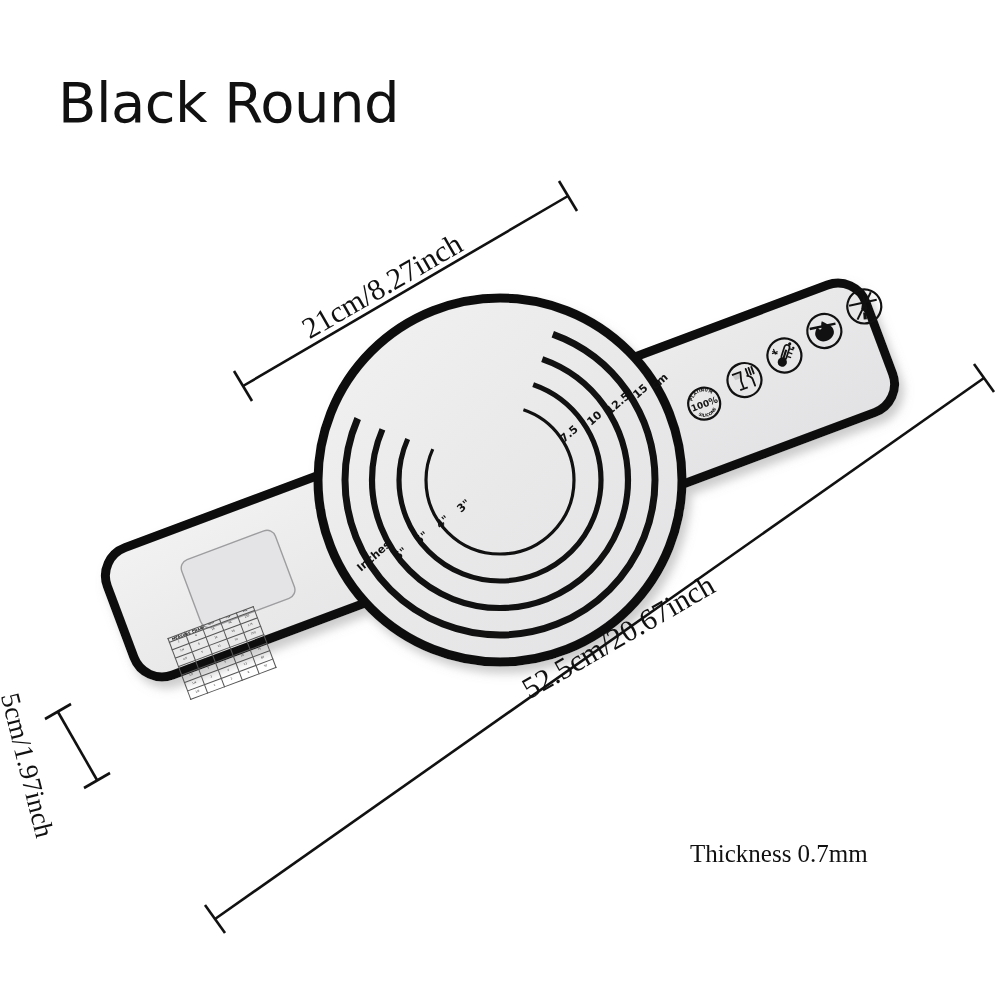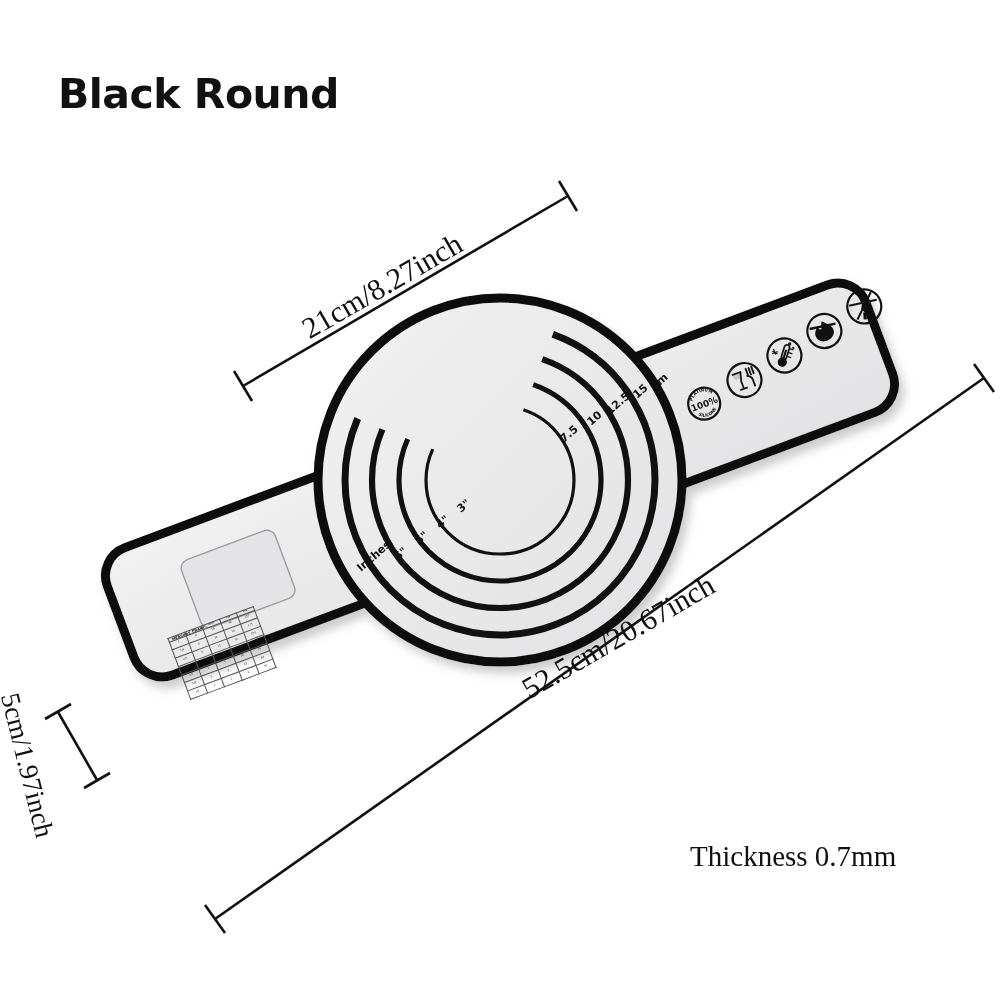--- a/index.html
+++ b/index.html
@@ -15,22 +15,22 @@
     overflow: hidden;
     font-family: "Liberation Serif", serif;
   }
 
   
   #title {
     position: absolute;
     left: 58px;
     top: 70px;
     font-family: "DejaVu Sans", sans-serif;
-    font-weight: bold;
-    font-size: 41px;
+    font-weight: normal;
+    font-size: 56px;
     color: #111111;
     letter-spacing: -0.5px;
     white-space: nowrap;
   }
 
   
   #product-svg {
     position: absolute;
     left: 0;
     top: 0;
@@ -60,21 +60,21 @@
   }
   #label-left {
     left: 24px;
     top: 690px;
     font-size: 27px;
     transform: rotate(76deg);
   }
   #label-thickness {
     left: 690px;
     top: 840px;
-    font-size: 29px;
+    font-size: 25px;
   }
 
   
   #chart-table-wrap {
     position: absolute;
     left: 176px;
     top: 620px;
     width: 92px;
     height: 66px;
     transform: rotate(-20.5deg);

